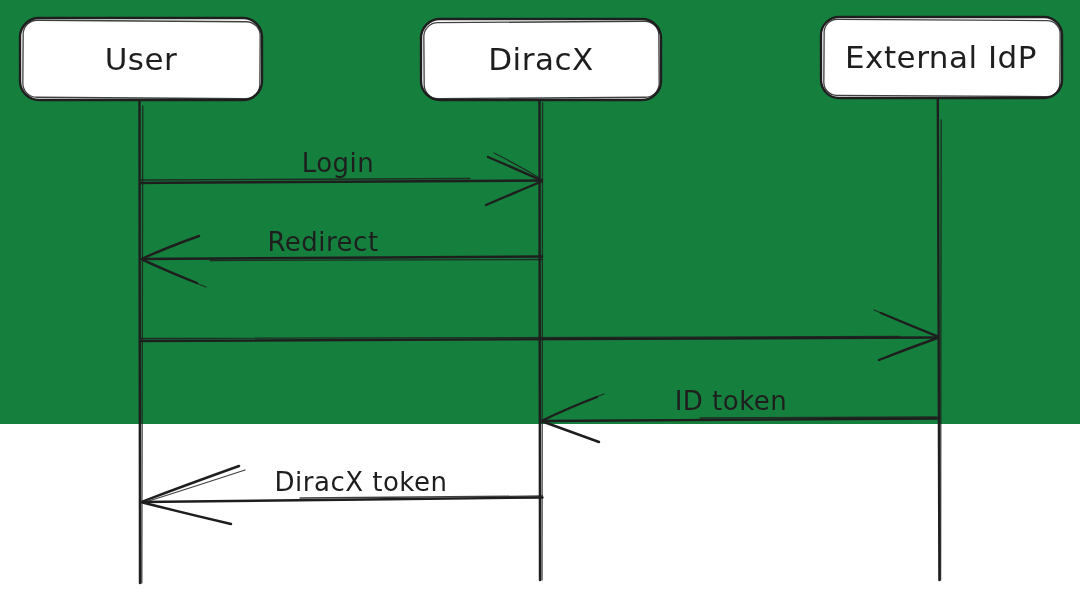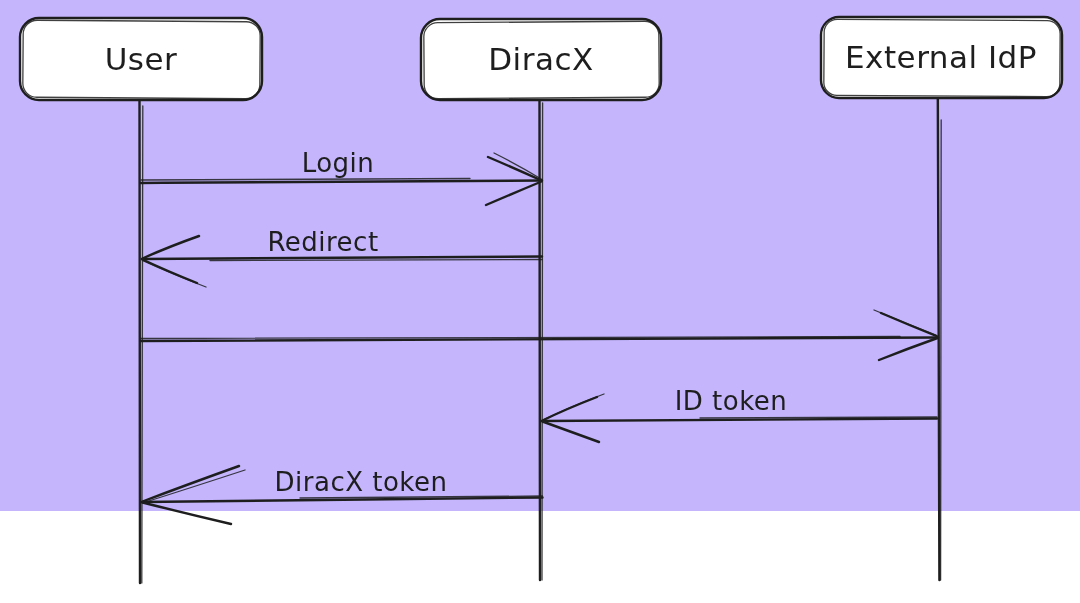--- a/index.html
+++ b/index.html
@@ -6,22 +6,22 @@
     margin: 0;
     padding: 0;
     background: #ffffff;
     width: 1080px;
     height: 603px;
     overflow: hidden;
   }
   .stage {
     position: relative;
     width: 1080px;
-    height: 511px;
-    background: #c4b5fd;
+    height: 424px;
+    background: #15803d;
   }
   svg { display: block; }
   .stroke {
     fill: none;
     stroke: #1e1e1e;
     stroke-width: 2.4;
     stroke-linecap: round;
     stroke-linejoin: round;
   }
   .echo {

